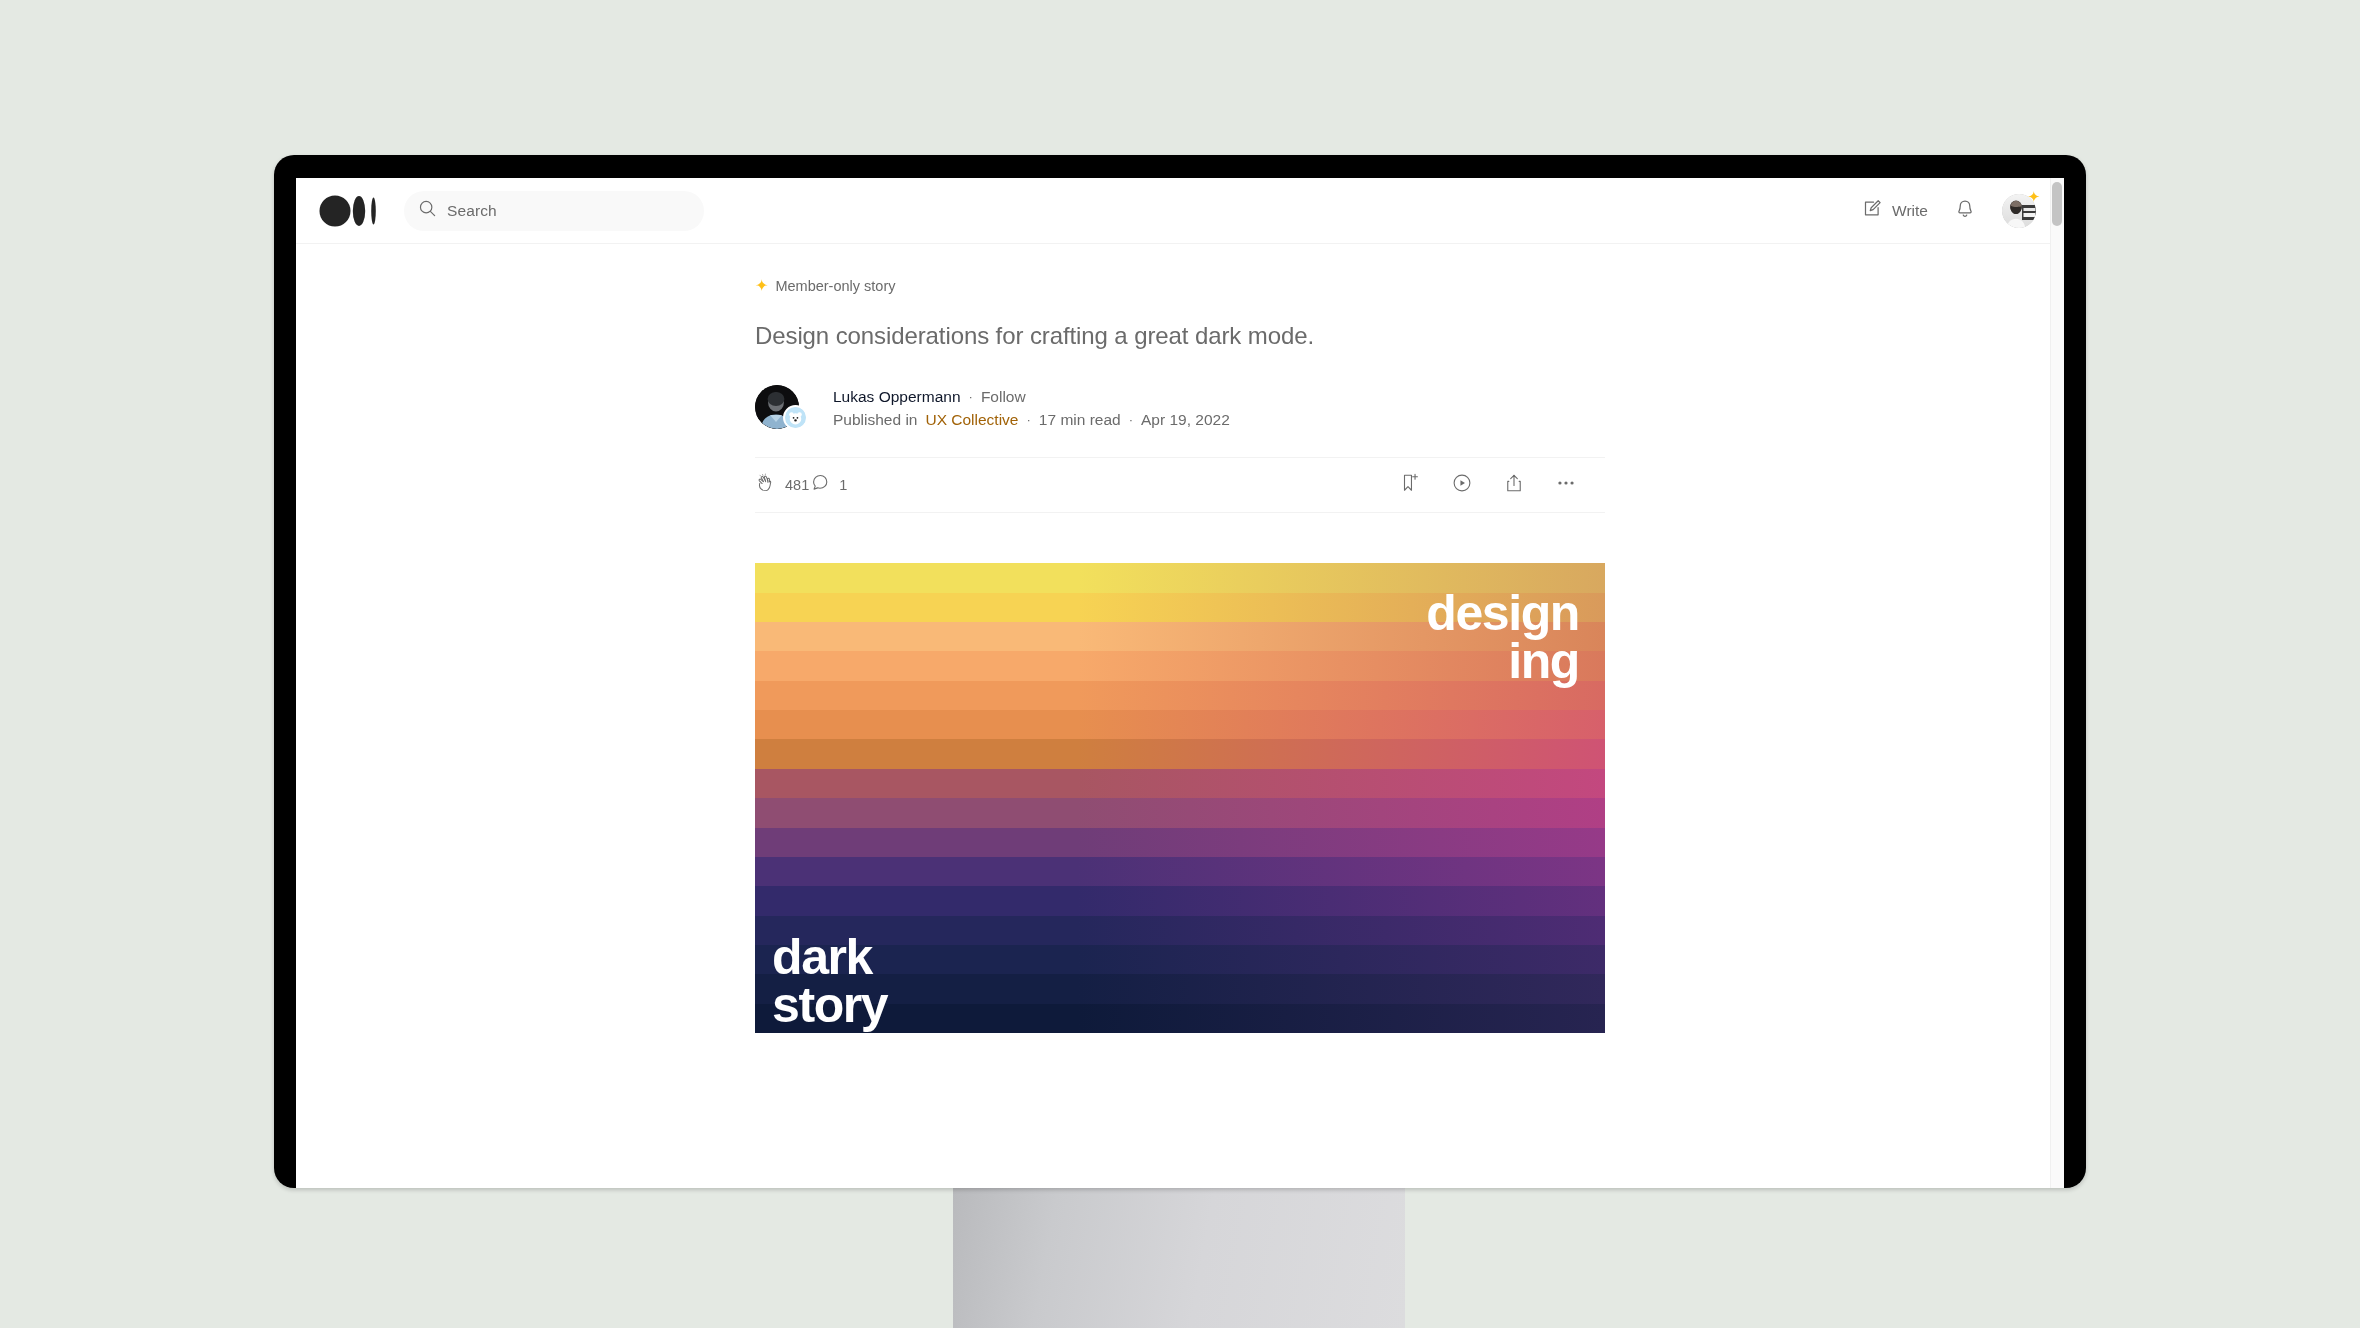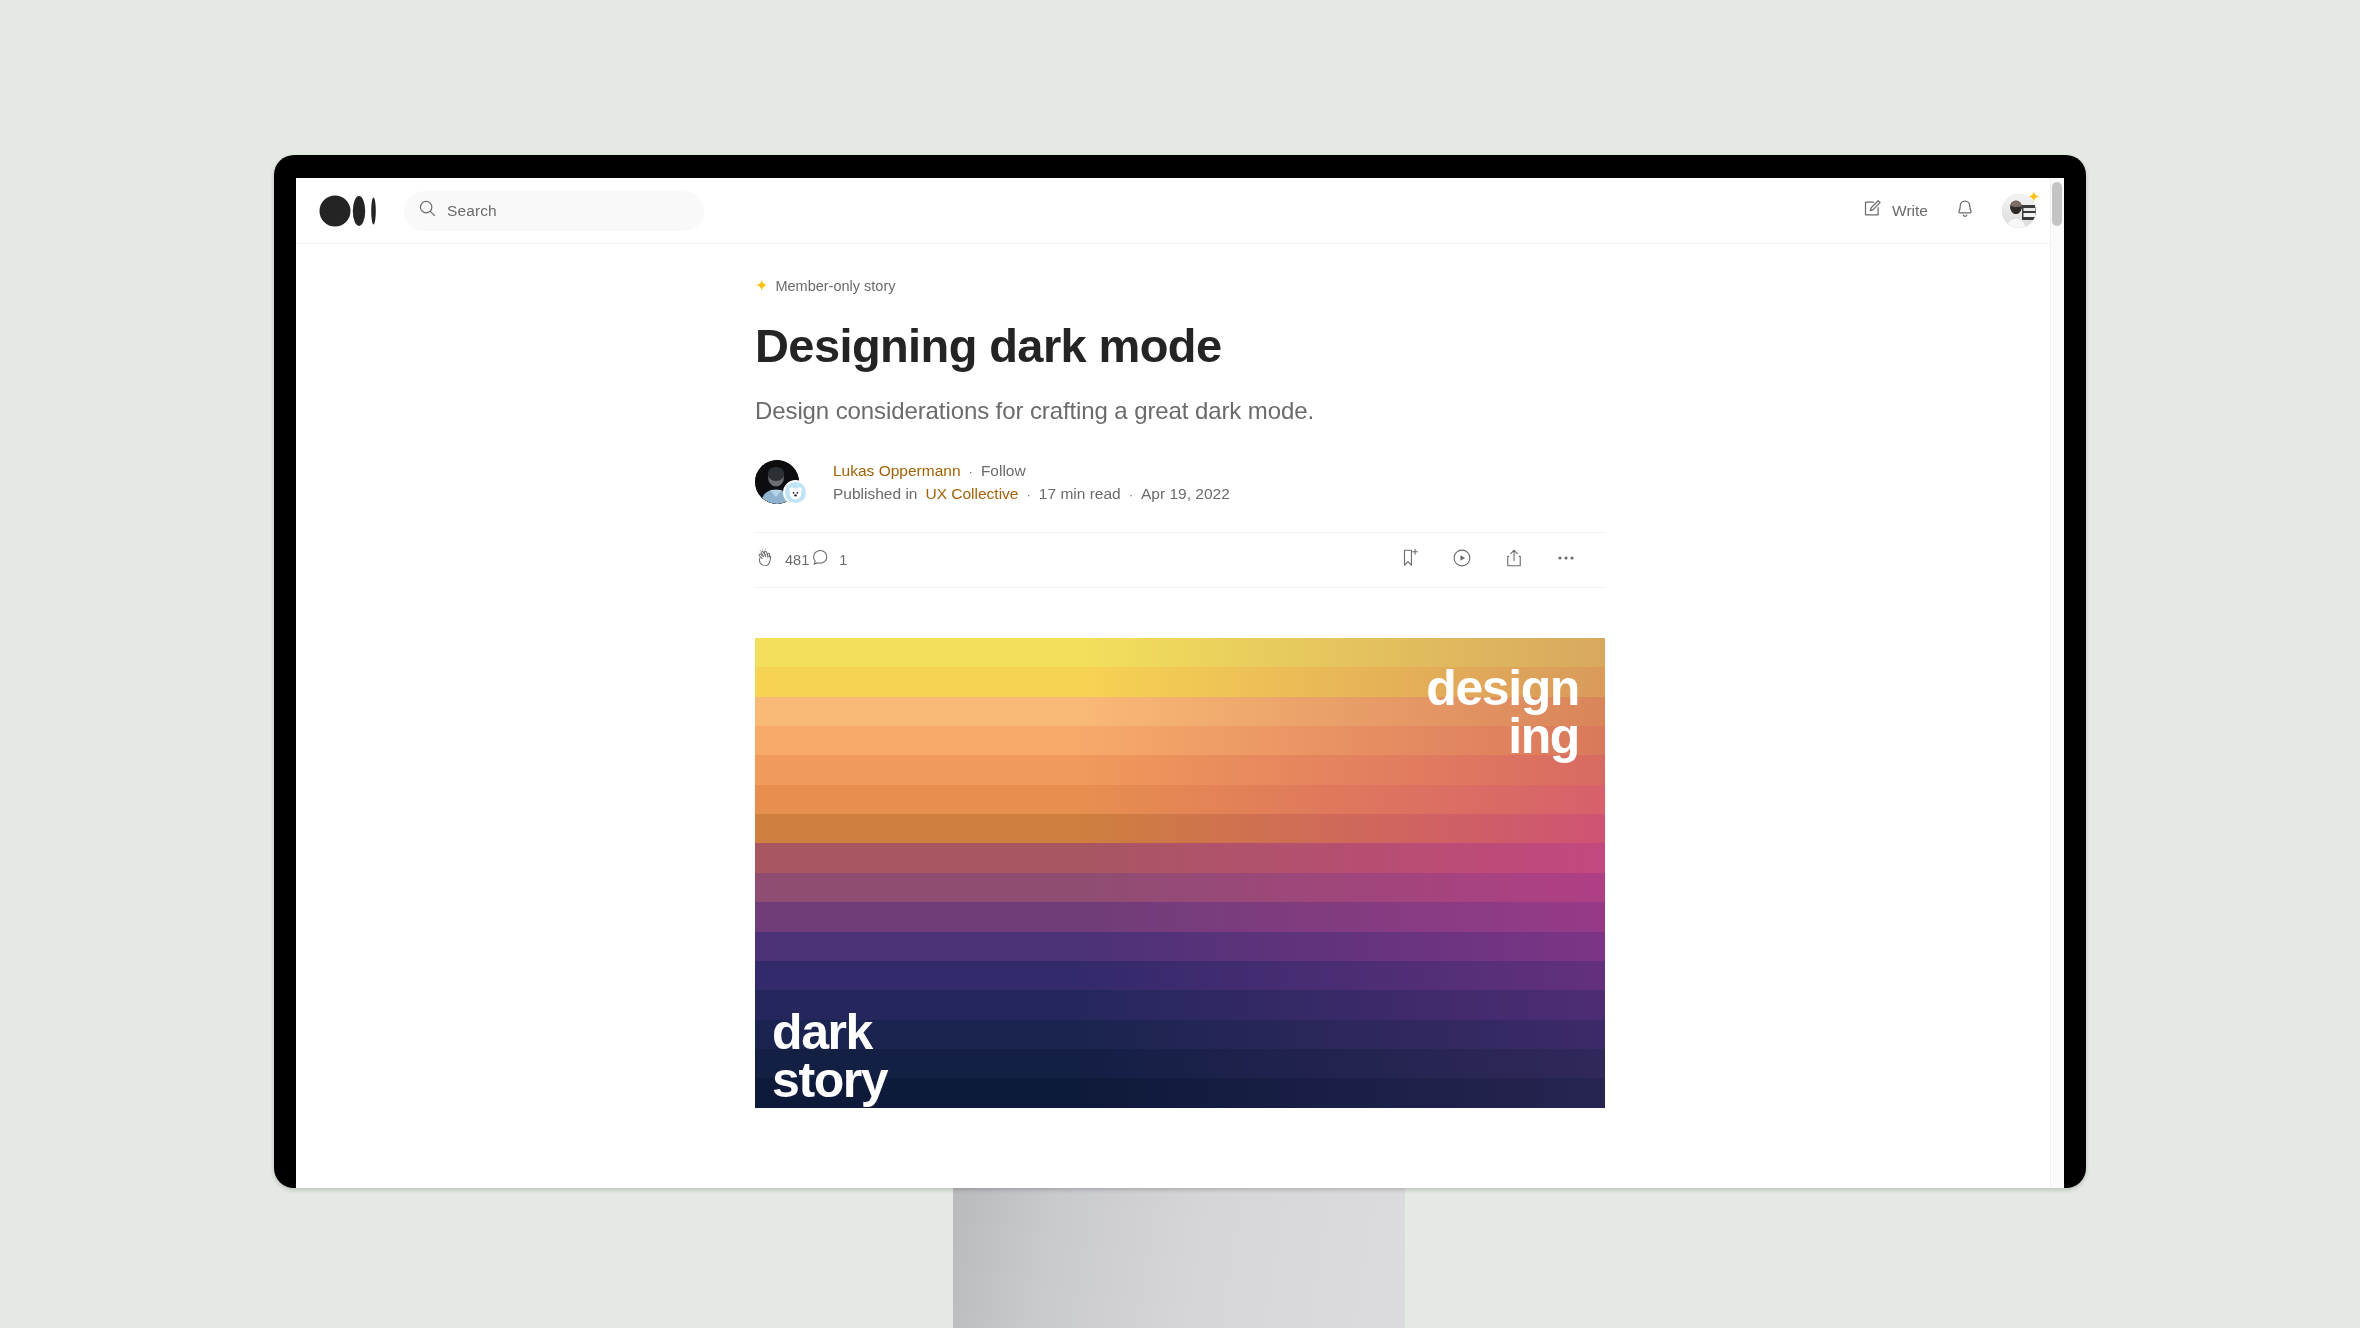--- a/index.html
+++ b/index.html
@@ -138,21 +138,21 @@
     overflow: hidden; background: #111;
   }
   .byline-avatar-pub {
     position: absolute; left: 28px; top: 20px;
     width: 25px; height: 25px; border-radius: 50%;
     overflow: hidden; background: #cfe9f7;
     border: 2px solid #fff;
   }
   .byline-lines { display: flex; flex-direction: column; gap: 5px; }
   .byline-line1 { display: flex; align-items: center; gap: 8px; font-size: 15.5px; }
-  .author-name { color: #a16207; }
+  .author-name { color: #0f172a; }
   .dot-sep { color: #6b6b6b; font-size: 13px; }
   .follow-link { color: #6b6b6b; cursor: pointer; }
   .byline-line2 { display: flex; align-items: center; gap: 8px; font-size: 15.5px; color: #6b6b6b; }
   .pub-link { color: #a16207; cursor: pointer; }
 
   
   .action-bar {
     margin-top: 26px;
     border-top: 1px solid #f2f2f2;
     border-bottom: 1px solid #f2f2f2;
@@ -284,21 +284,20 @@
       </div>
 
       <div id="article">
         <div class="col">
 
           <div class="member-row">
             <span class="member-star">✦</span>
             <span class="member-text">Member-only story</span>
           </div>
 
-          <h1 class="headline">Designing dark mode</h1>
           <p class="subtitle">Design considerations for crafting a great dark mode.</p>
 
           <div class="byline">
             <div class="byline-avatars">
               <div class="byline-avatar-main">
                 <svg width="44" height="44" viewBox="0 0 44 44" aria-hidden="true">
                   <defs>
                       <clipPath id="bclip">
                         <circle cx="22" cy="22" r="22"></circle>
                       </clipPath>

